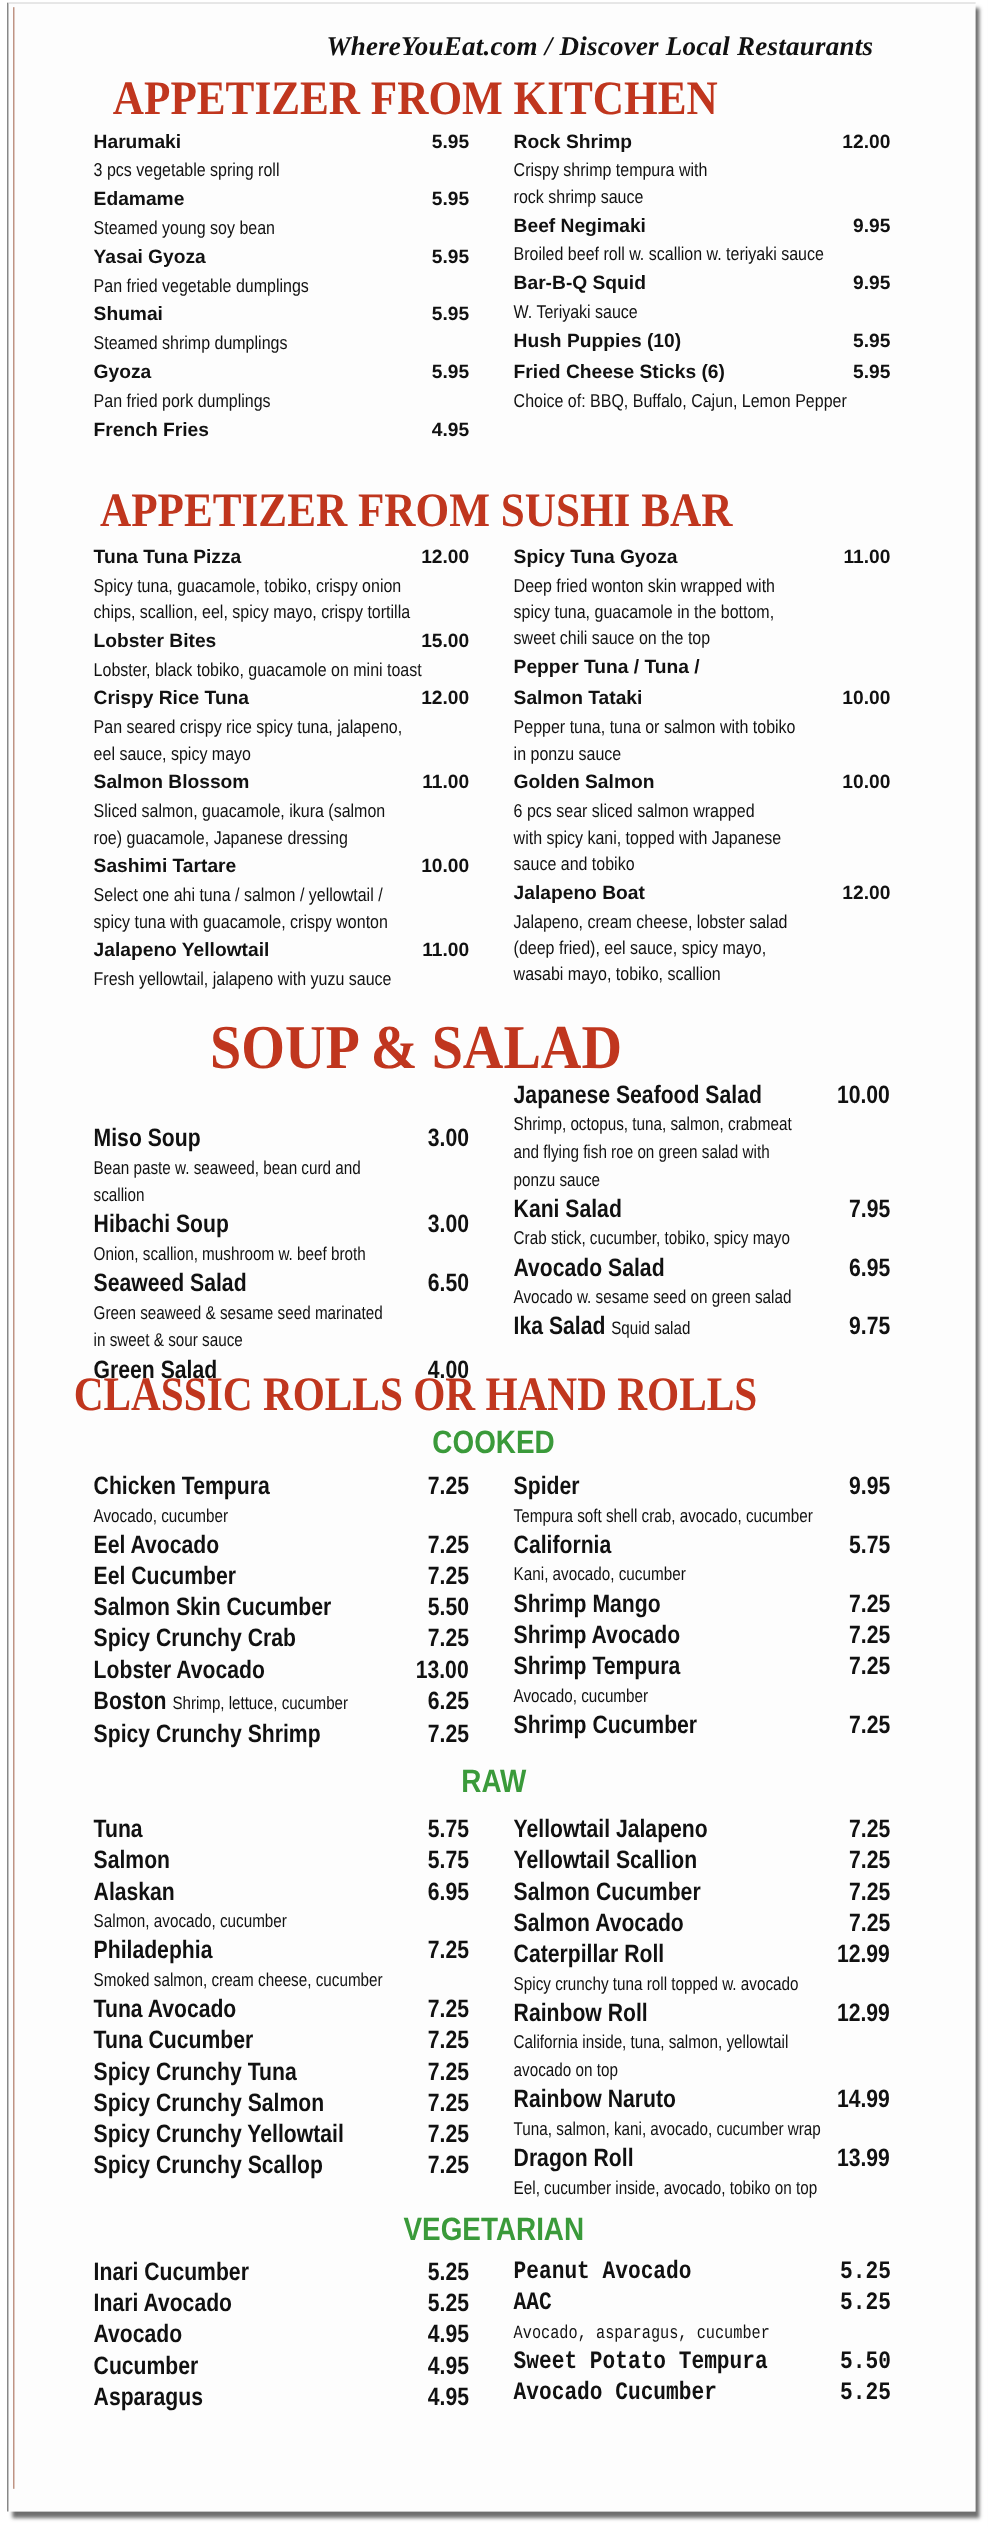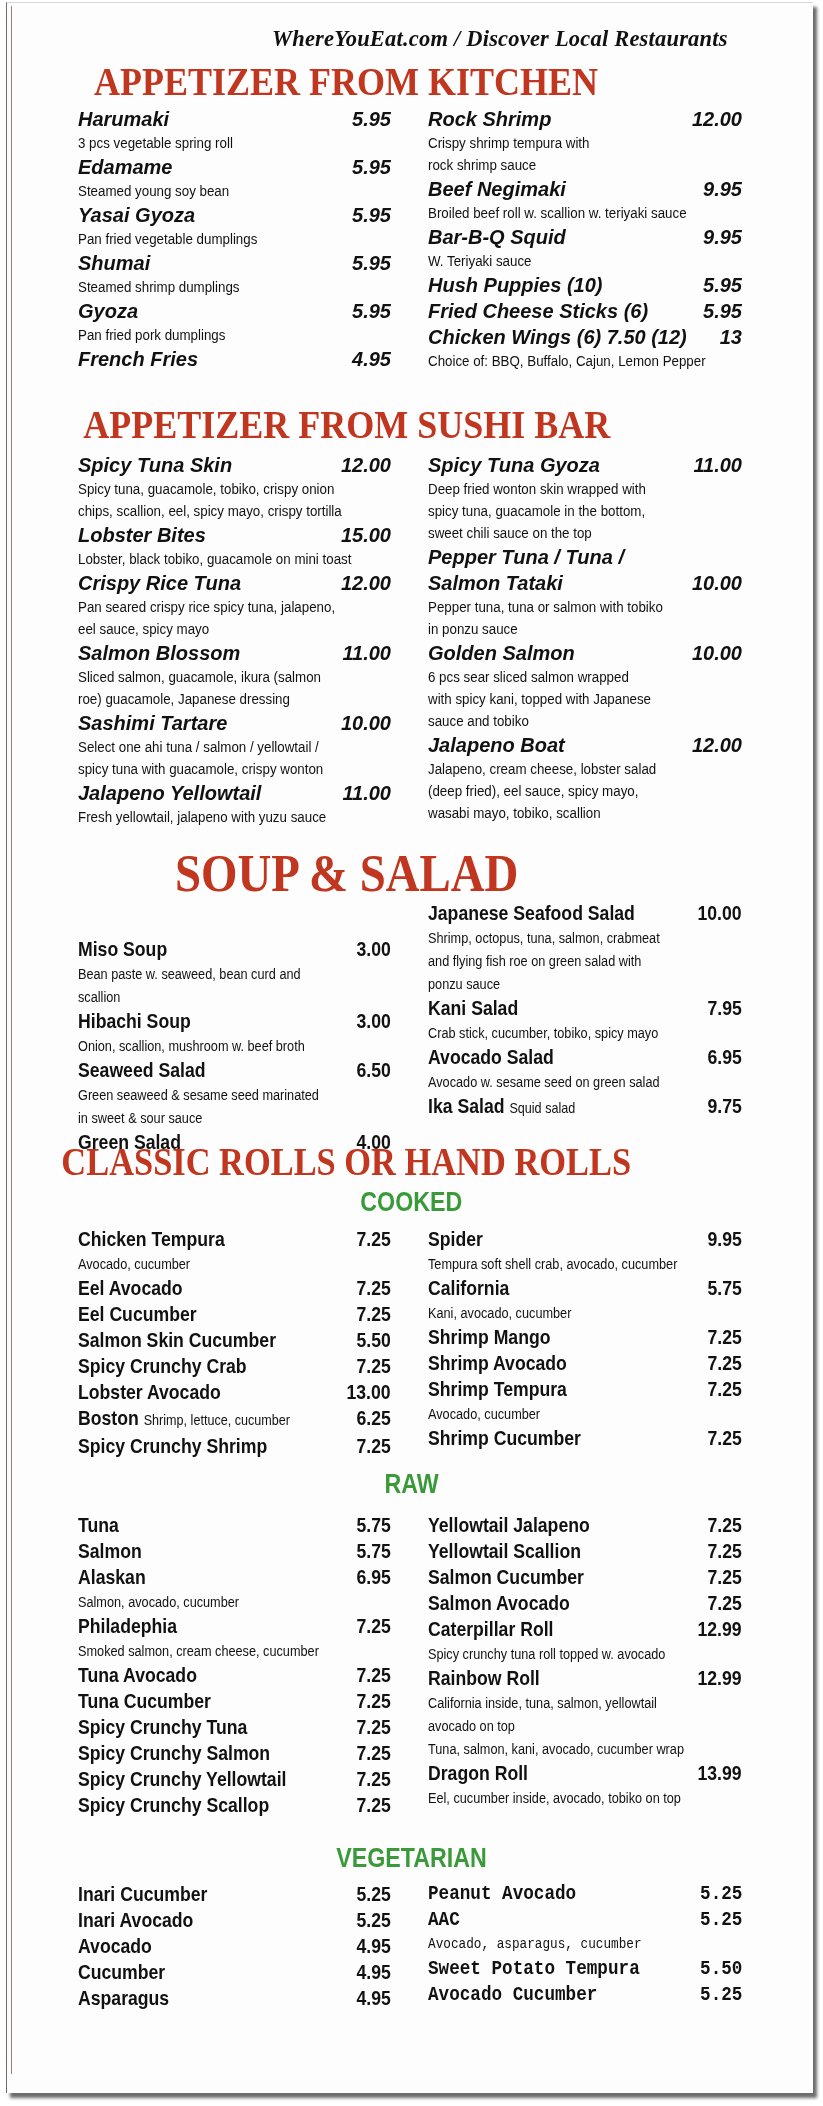--- a/index.html
+++ b/index.html
@@ -45,21 +45,21 @@
     font-weight: bold; white-space: nowrap;
   }
   .row .name { display: inline-block; }
   .row .price { display: inline-block; }
   .row .inline-desc { font-weight: normal; }
   .desc {
     font-weight: normal; white-space: nowrap;
     transform-origin: left center;
   }
   
-  .s-wide .row { font-size: 20px; line-height: 26px; font-style: italic; }
+  .s-wide .row { font-size: 16px; line-height: 26px; }
   .s-wide .desc { font-size: 15.5px; line-height: 22px; transform: scaleX(0.86); }
   
   .s-cond .row { font-size: 21px; line-height: 26px; }
   .s-cond .row .name, .s-cond .row .price { transform: scaleX(0.84); transform-origin: left center; }
   .s-cond .row .price { transform-origin: right center; }
   .s-cond .desc { font-size: 15.5px; line-height: 23px; transform: scaleX(0.82); }
   .s-cond .row .inline-desc { font-size: 15px; }
 </style>
 </head>
 <body>
@@ -119,31 +119,27 @@
     </div>
     <div class="desc">W. Teriyaki sauce</div>
     <div class="row">
       <span class="name"><span>Hush Puppies (10)</span></span>
       <span class="price">5.95</span>
     </div>
     <div class="row">
       <span class="name"><span>Fried Cheese Sticks (6)</span></span>
       <span class="price">5.95</span>
     </div>
-    <div class="row">
-      <span class="name"><span>Chicken Wings (6) 7.50 (12)</span></span>
-      <span class="price">13</span>
-    </div>
     <div class="desc">Choice of: BBQ, Buffalo, Cajun, Lemon Pepper</div>
   </div>
 
 <div class="heading" style="top:401px;font-size:40px;"><span style="transform:scaleX(0.9);">APPETIZER FROM SUSHI BAR</span></div>
 <div class="col left s-wide" style="top:452px;">
     <div class="row">
-      <span class="name"><span>Spicy Tuna Skin</span></span>
+      <span class="name"><span>Tuna Tuna Pizza</span></span>
       <span class="price">12.00</span>
     </div>
     <div class="desc">Spicy tuna, guacamole, tobiko, crispy onion</div>
     <div class="desc">chips, scallion, eel, spicy mayo, crispy tortilla</div>
     <div class="row">
       <span class="name"><span>Lobster Bites</span></span>
       <span class="price">15.00</span>
     </div>
     <div class="desc">Lobster, black tobiko, guacamole on mini toast</div>
     <div class="row">
@@ -385,20 +381,24 @@
       <span class="name"><span>Caterpillar Roll</span></span>
       <span class="price">12.99</span>
     </div>
     <div class="desc">Spicy crunchy tuna roll topped w. avocado</div>
     <div class="row">
       <span class="name"><span>Rainbow Roll</span></span>
       <span class="price">12.99</span>
     </div>
     <div class="desc">California inside, tuna, salmon, yellowtail</div>
     <div class="desc">avocado on top</div>
+    <div class="row">
+      <span class="name"><span>Rainbow Naruto</span></span>
+      <span class="price">14.99</span>
+    </div>
     <div class="desc">Tuna, salmon, kani, avocado, cucumber wrap</div>
     <div class="row">
       <span class="name"><span>Dragon Roll</span></span>
       <span class="price">13.99</span>
     </div>
     <div class="desc">Eel, cucumber inside, avocado, tobiko on top</div>
   </div>
 
 <div class="sub" style="top:1843px;font-size:27px;"><span>VEGETARIAN</span></div>
 <div class="col left s-cond" style="top:1881px;">

